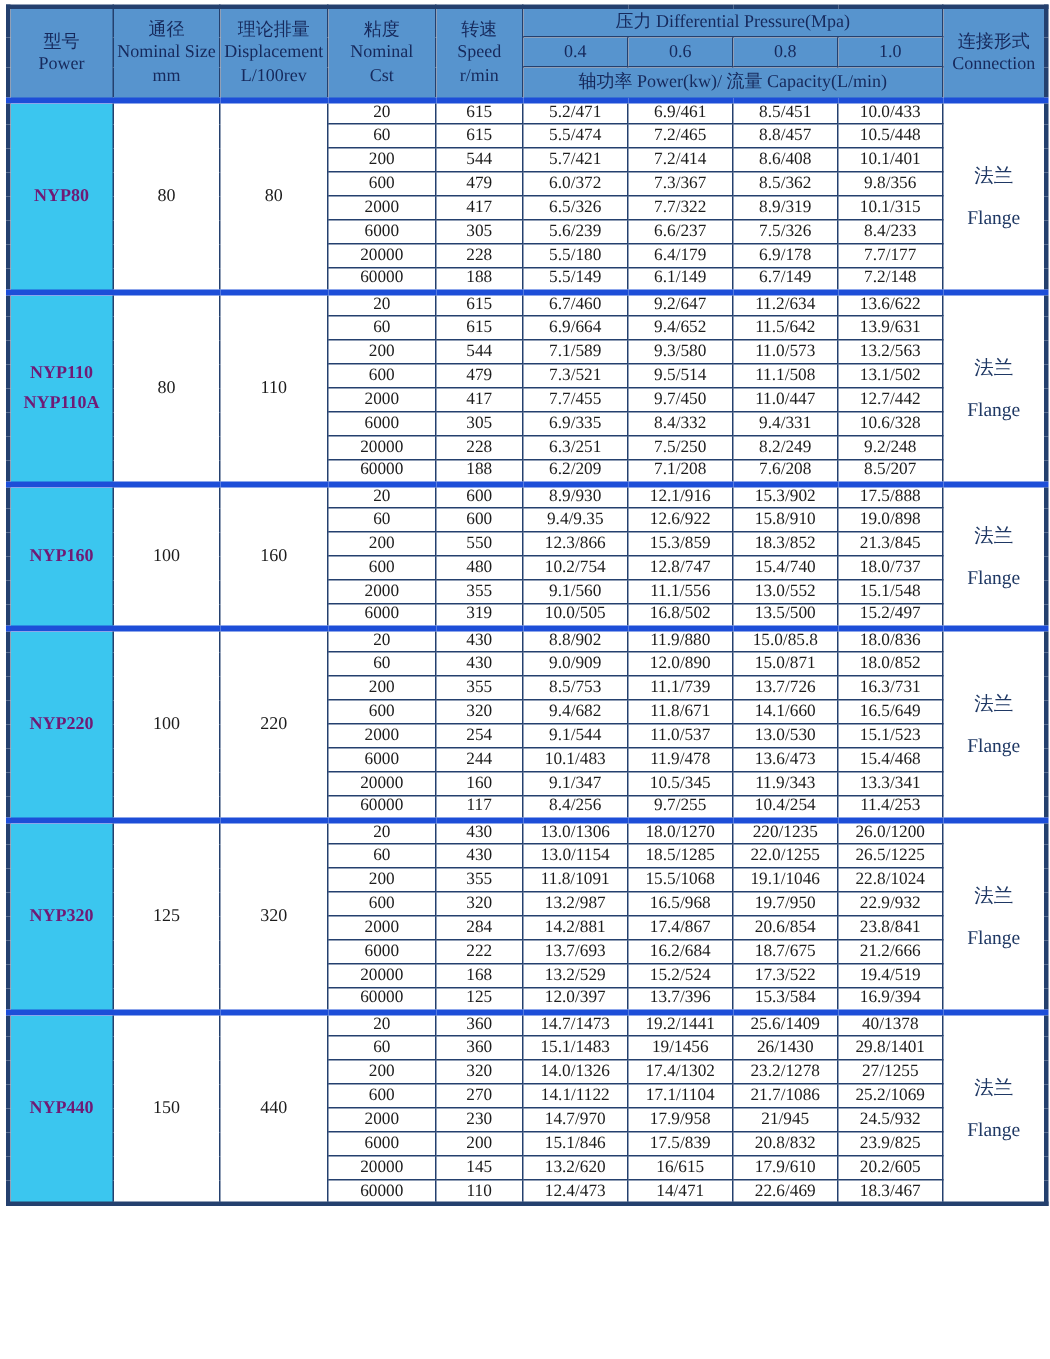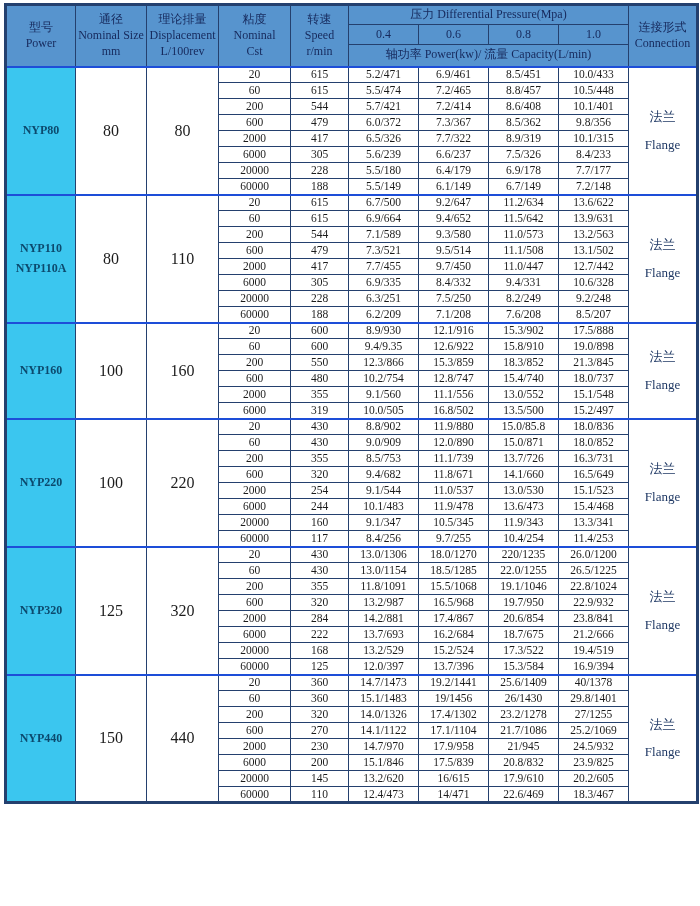--- a/index.html
+++ b/index.html
@@ -40,34 +40,34 @@
   thead tr.row-powercap th { height: 22px; }
   tbody td {
     font-size: 11.5px;
     color: #1c1c1c;
     height: 16px;
     line-height: 1.1;
     background: #ffffff;
   }
   tbody th.model-cell {
     background: #3bc6ef;
-    color: #0c4a6e;
+    color: #701a75;
     font-weight: bold;
     font-size: 12px;
     white-space: pre-line;
     line-height: 1.6;
   }
-  tbody td.merged-num { font-size: 16px; }
+  tbody td.merged-num { font-size: 12px; }
   tbody td.connection-cell {
     font-size: 13px;
     color: #1f3864;
     white-space: pre-line;
     line-height: 2.1;
   }
-  tbody tr.group-first td, tbody tr.group-first th { border-top: 2px solid #1d4ed8; }
+  tbody tr.group-first td, tbody tr.group-first th { border-top: 4px solid #1d4ed8; }
 </style>
 </head>
 <body>
 
 <div class="page">
   <table class="spec">
     <colgroup>
       <col style="width:70px">
         <col style="width:71px">
         <col style="width:72px">
@@ -179,21 +179,21 @@
           <td>6.7/149</td>
           <td>7.2/148</td>
         </tr>
         <tr class="group-first">
           <th class="model-cell" rowspan="8">NYP110
 NYP110A</th>
           <td class="merged-num" rowspan="8">80</td>
           <td class="merged-num" rowspan="8">110</td>
           <td>20</td>
           <td>615</td>
-          <td>6.7/500</td>
+          <td>6.7/460</td>
           <td>9.2/647</td>
           <td>11.2/634</td>
           <td>13.6/622</td>
           <td class="connection-cell" rowspan="8">法兰
 Flange</td>
         </tr>
         <tr>
           <td>60</td>
           <td>615</td>
           <td>6.9/664</td>

